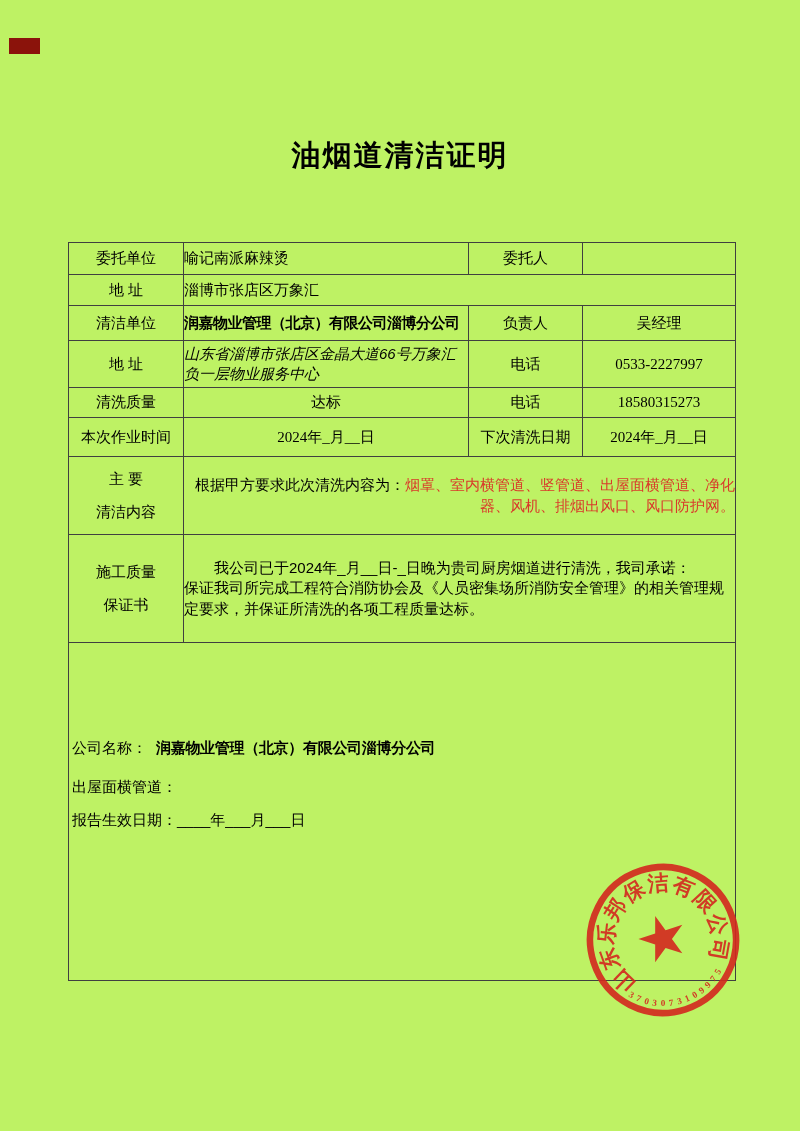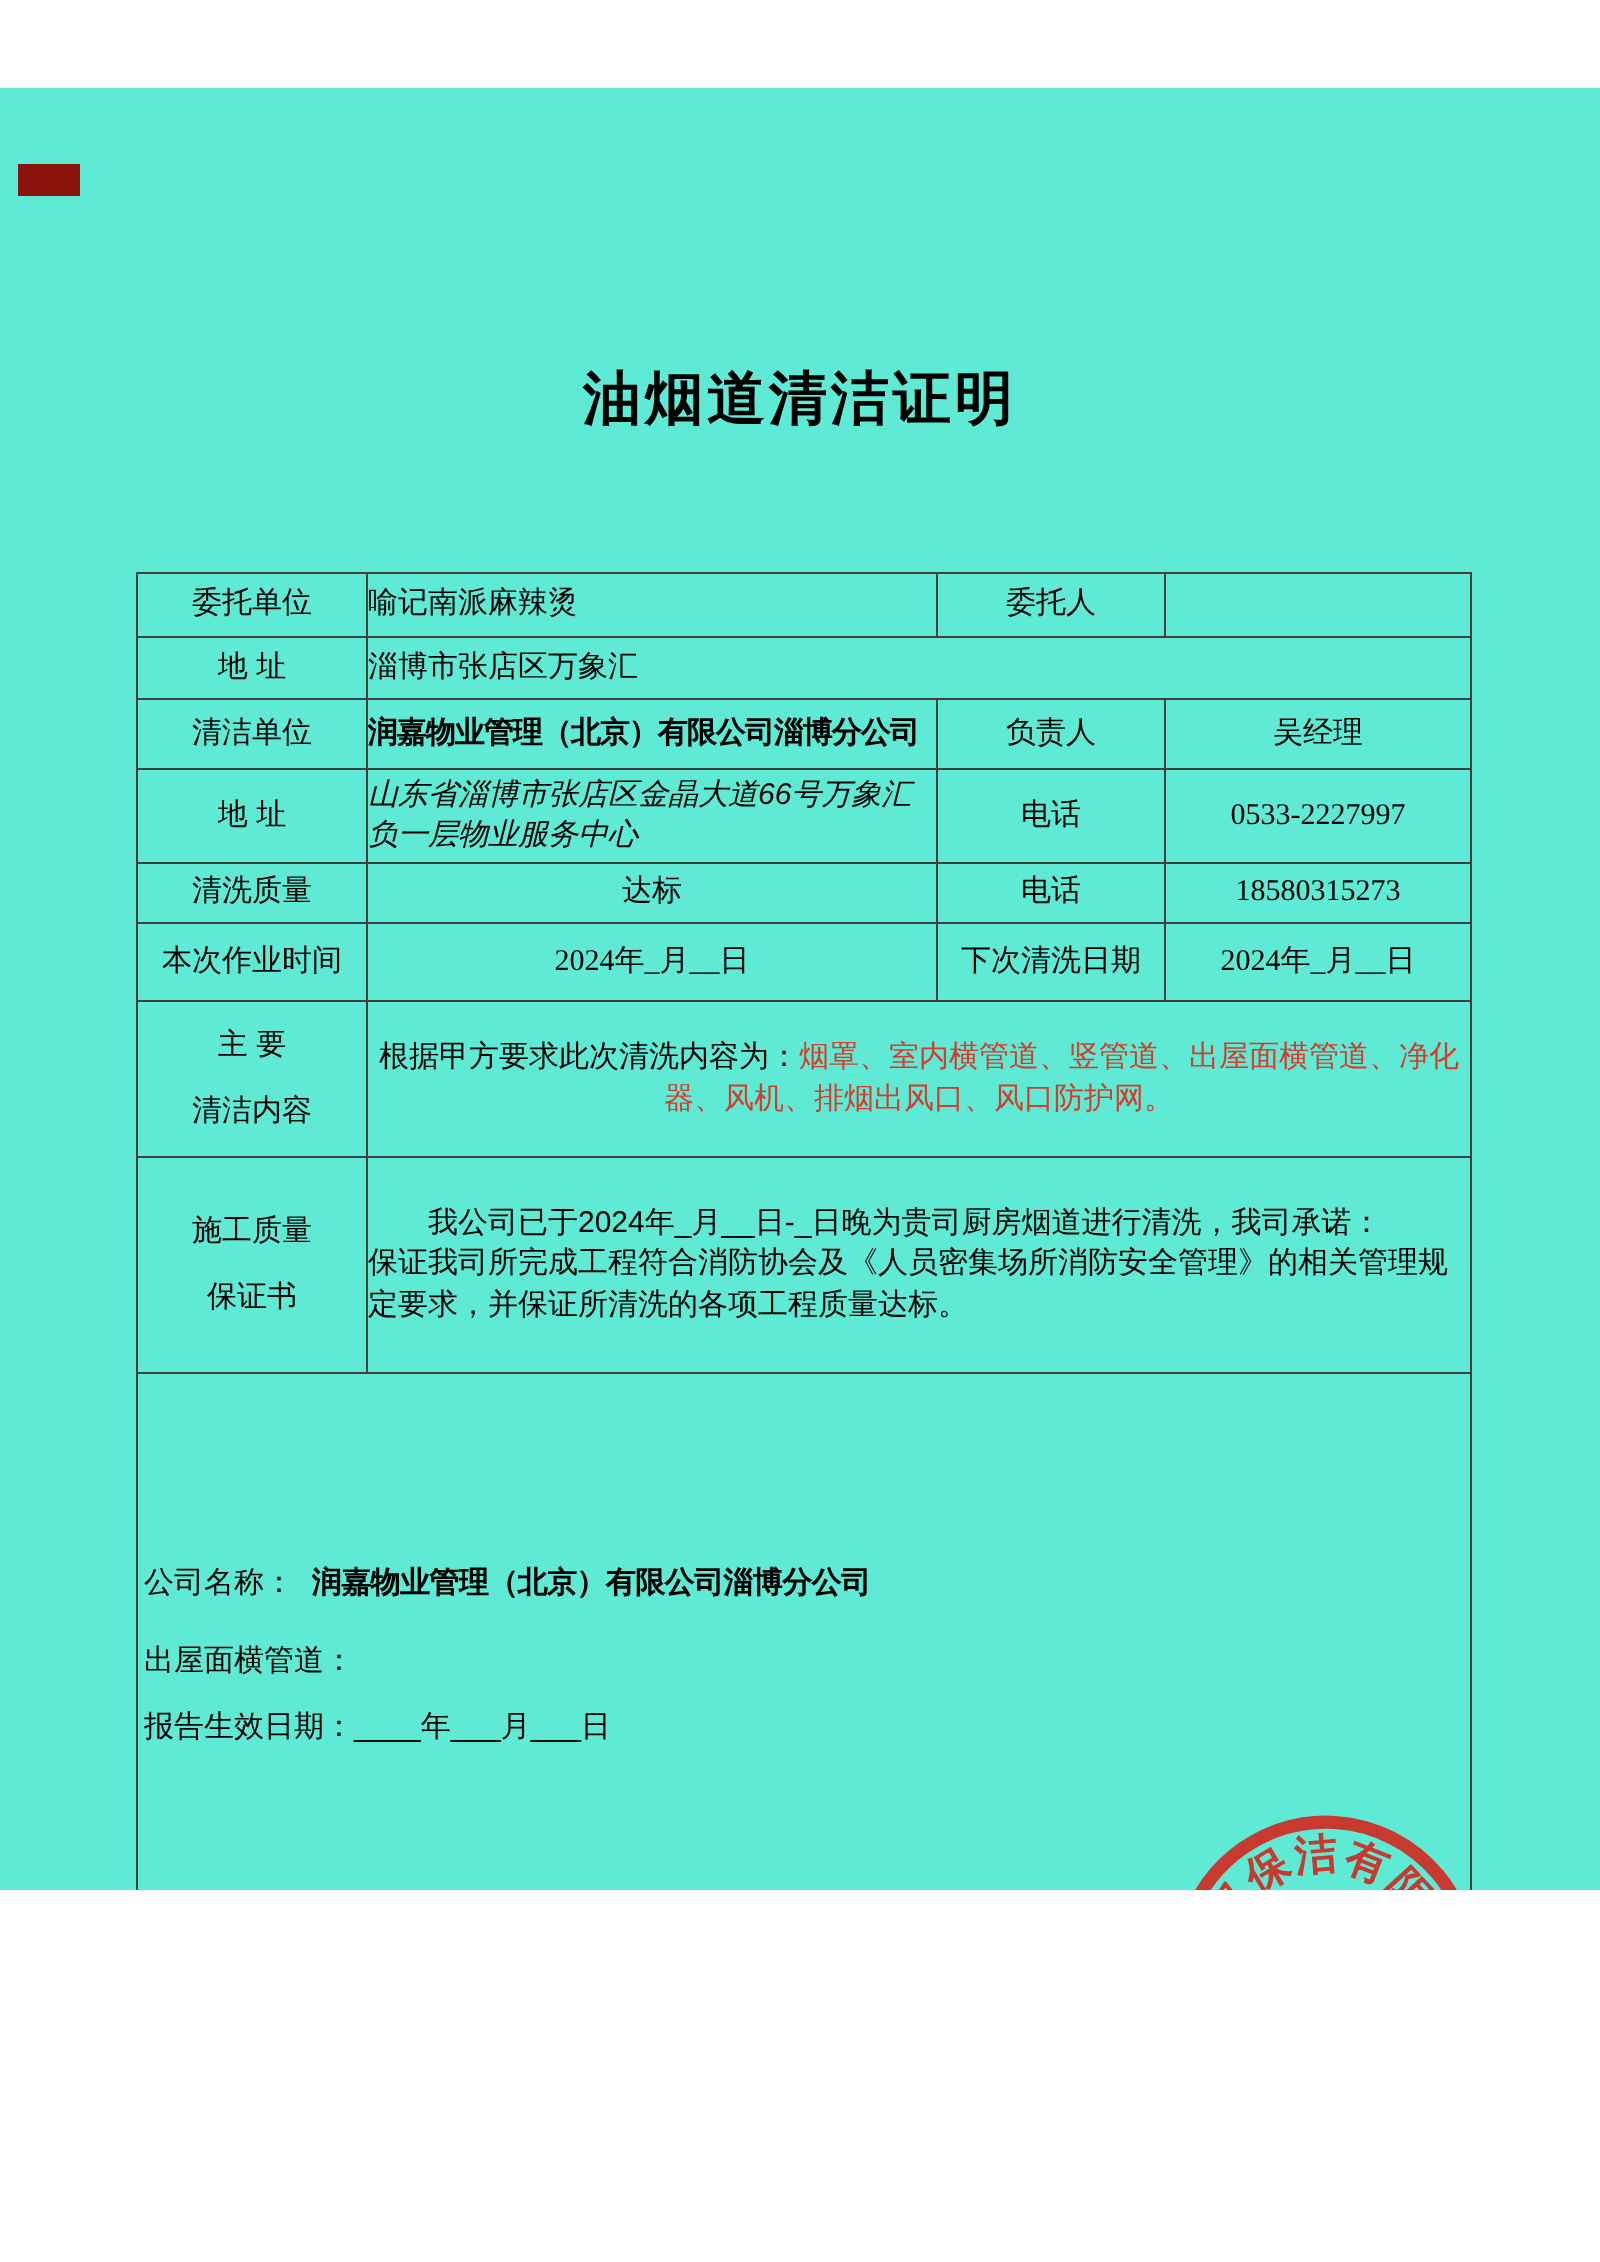--- a/index.html
+++ b/index.html
@@ -1,33 +1,33 @@
 <!DOCTYPE html>
 <html><head>
 <meta charset="utf-8">
 <style>
   html,body{margin:0;padding:0;background:#ffffff;}
-  .page{position:relative;width:800px;height:901px;background:#5eead4;overflow:hidden;
-        font-family:"Liberation Sans","DejaVu Sans",sans-serif;color:#000;margin-top:44px;}
+  .page{position:relative;width:800px;height:1131px;background:#bef264;overflow:hidden;
+        font-family:"Liberation Sans","DejaVu Sans",sans-serif;color:#000;}
   .corner-mark{position:absolute;left:9px;top:38px;width:31px;height:16px;background:#8b130b;}
   .doc-title{position:absolute;top:136px;left:0;width:100%;text-align:center;
              font-size:29px;font-weight:bold;letter-spacing:2px;}
   table.cert{position:absolute;left:68px;top:242px;width:667px;border-collapse:collapse;table-layout:fixed;}
   table.cert td{border:1px solid #404040;font-size:15px;padding:0;vertical-align:middle;line-height:1.35;}
   .lbl{text-align:center;}
   .v-left{padding-left:5px;text-align:left;}
   .v-left10{padding-left:10px;text-align:left;}
   .v-center{text-align:center;}
   .bold-name{font-weight:bold;letter-spacing:-0.5px;padding-left:1px;}
   .manager{font-size:20px;text-align:center;}
   .num{font-family:"Liberation Serif","DejaVu Serif",serif;font-size:16px;text-align:center;}
   .addr2{padding:2px 4px 2px 6px;line-height:23px;text-align:left;font-style:italic;}
   .two-line-lbl div{text-align:center;}
   .two-line-lbl .gap{height:12px;}
-  .content-cell{padding:4px 18px 4px 12px;line-height:28px;text-align:center;}
+  .content-cell{padding:4px 18px 4px 12px;line-height:28px;text-align:right;}
   .red-items{color:#d93a2a;}
   .promise-cell{padding:4px 18px 4px 10px;line-height:29px;text-align:left;}
   .promise-cell .p1{text-indent:2em;}
   .sign-cell{position:relative;overflow:visible;}
   .sign-line{position:absolute;left:3px;white-space:nowrap;font-size:15px;}
   .sign-line .val{font-weight:bold;margin-left:9px;letter-spacing:-0.3px;}
   .l1{top:95px;} .l2{top:134px;} .l3{top:167px;}
   .stamp{position:absolute;left:513px;top:216px;width:162px;height:162px;opacity:0.9;}
   .r1{height:32px;} .r2{height:31px;} .r3{height:35px;} .r4{height:47px;}
   .r5{height:31px;} .r6{height:30px;} .r7{height:39px;}

